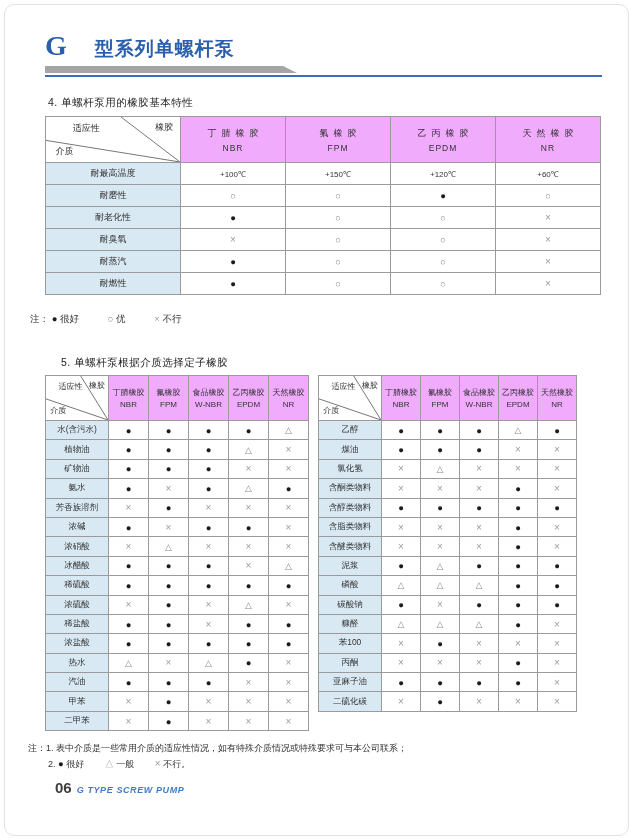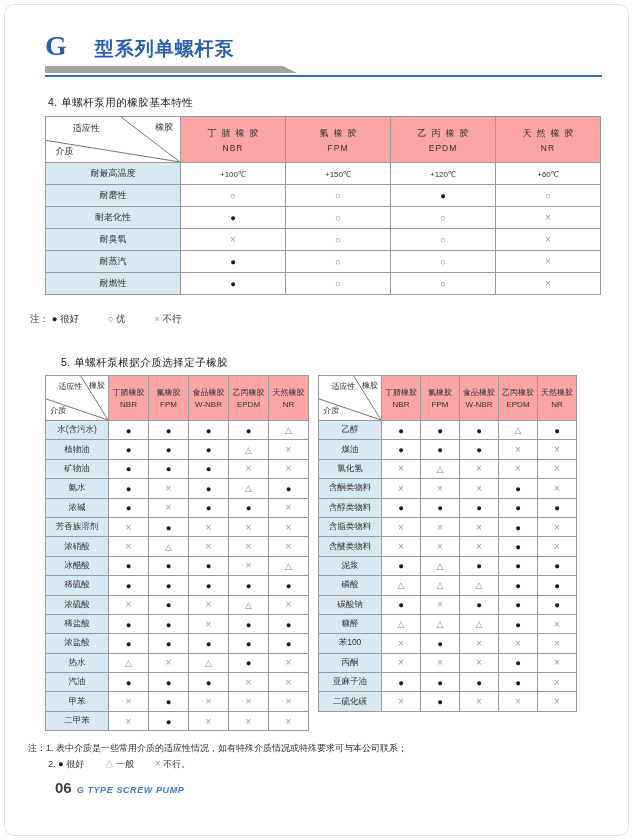--- a/index.html
+++ b/index.html
@@ -38,21 +38,21 @@
 
   
   .sec-heading { position:absolute; font-size:10.5px; color:#222; letter-spacing:0.5px; }
   .sec4-heading { left:48px; top:96px; }
   .sec5-heading { left:61px; top:356px; }
 
   
   table { border-collapse:collapse; table-layout:fixed; position:absolute; background:#fff; }
   th, td { border:1px solid #9a9a9a; text-align:center; vertical-align:middle; overflow:hidden; }
   table { border:1.5px solid #555; }
-  .col-head { background:#fca5a5; }
+  .col-head { background:#f0abfc; }
   .col-name { font-size:8.5px; color:#333; font-weight:normal; }
   .col-code { font-size:8.5px; color:#333; margin-top:3px; font-weight:normal; }
   .row-label { background:#d9e9f3; font-size:8.5px; color:#333; }
   .cell { font-size:9px; color:#555; background:#fff; }
   .cell.temp-val { font-size:8px; color:#333; }
   .sym-best { color:#1c1c1c; font-size:9.5px; }
   .sym-good { color:#828282; font-size:9px; }
   .sym-mid  { color:#8a8a8a; font-size:9px; }
   .sym-bad  { color:#9b9b9b; font-size:10px; }
 
@@ -274,33 +274,33 @@
       </tr>
       <tr>
         <td class="row-label">氨水</td>
         <td class="cell sym-best">●</td>
         <td class="cell sym-bad">×</td>
         <td class="cell sym-best">●</td>
         <td class="cell sym-mid">△</td>
         <td class="cell sym-best">●</td>
       </tr>
       <tr>
+        <td class="row-label">芳香族溶剂</td>
+        <td class="cell sym-bad">×</td>
+        <td class="cell sym-best">●</td>
+        <td class="cell sym-bad">×</td>
+        <td class="cell sym-bad">×</td>
+        <td class="cell sym-bad">×</td>
+      </tr>
+      <tr>
         <td class="row-label">浓碱</td>
         <td class="cell sym-best">●</td>
         <td class="cell sym-bad">×</td>
         <td class="cell sym-best">●</td>
         <td class="cell sym-best">●</td>
-        <td class="cell sym-bad">×</td>
-      </tr>
-      <tr>
-        <td class="row-label">芳香族溶剂</td>
-        <td class="cell sym-bad">×</td>
-        <td class="cell sym-best">●</td>
-        <td class="cell sym-bad">×</td>
-        <td class="cell sym-bad">×</td>
         <td class="cell sym-bad">×</td>
       </tr>
       <tr>
         <td class="row-label">浓硝酸</td>
         <td class="cell sym-bad">×</td>
         <td class="cell sym-mid">△</td>
         <td class="cell sym-bad">×</td>
         <td class="cell sym-bad">×</td>
         <td class="cell sym-bad">×</td>
       </tr>

